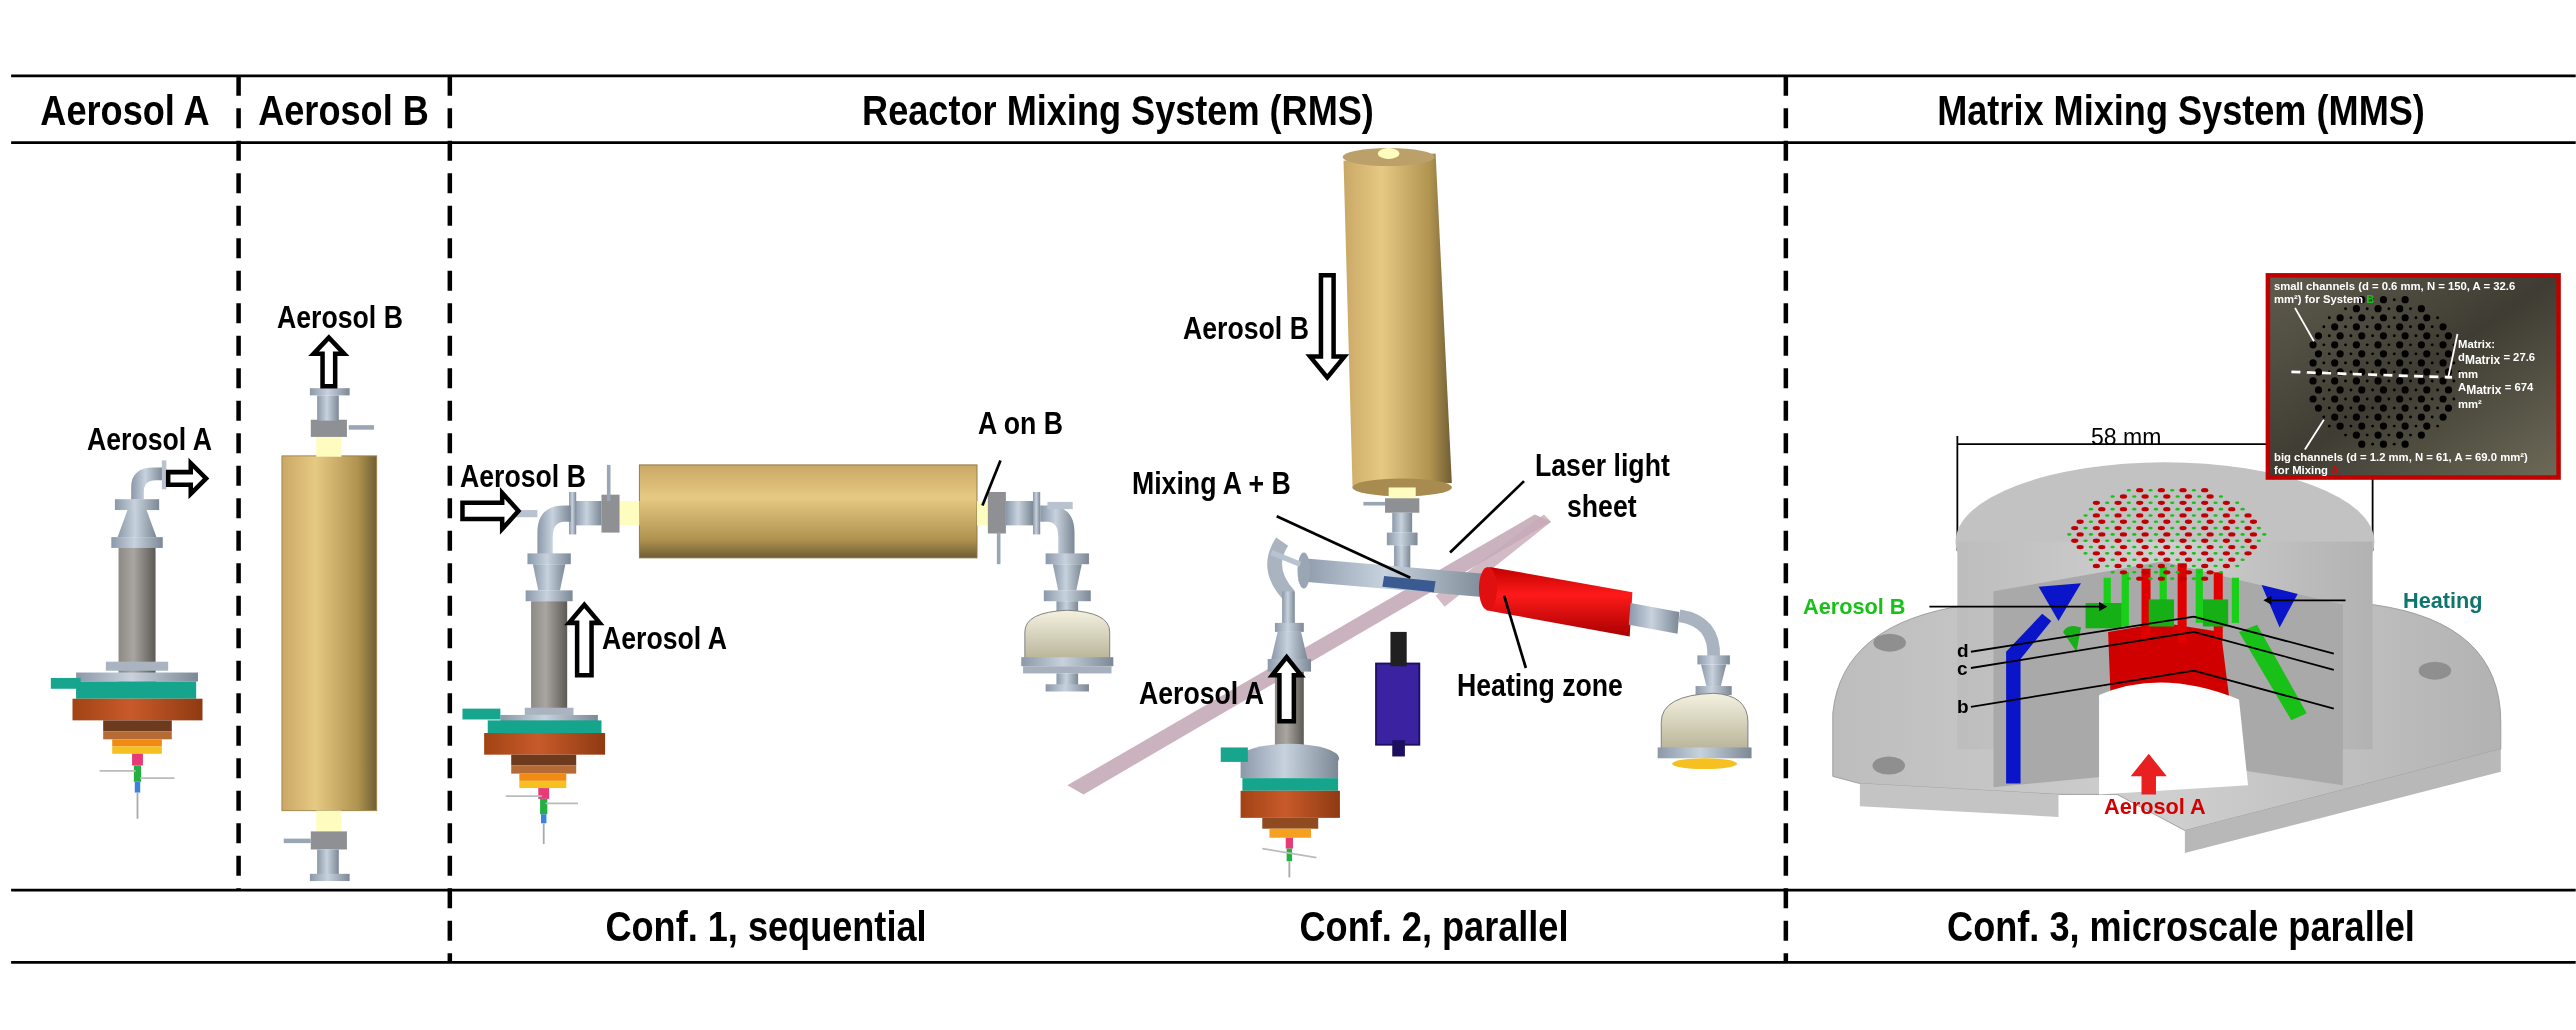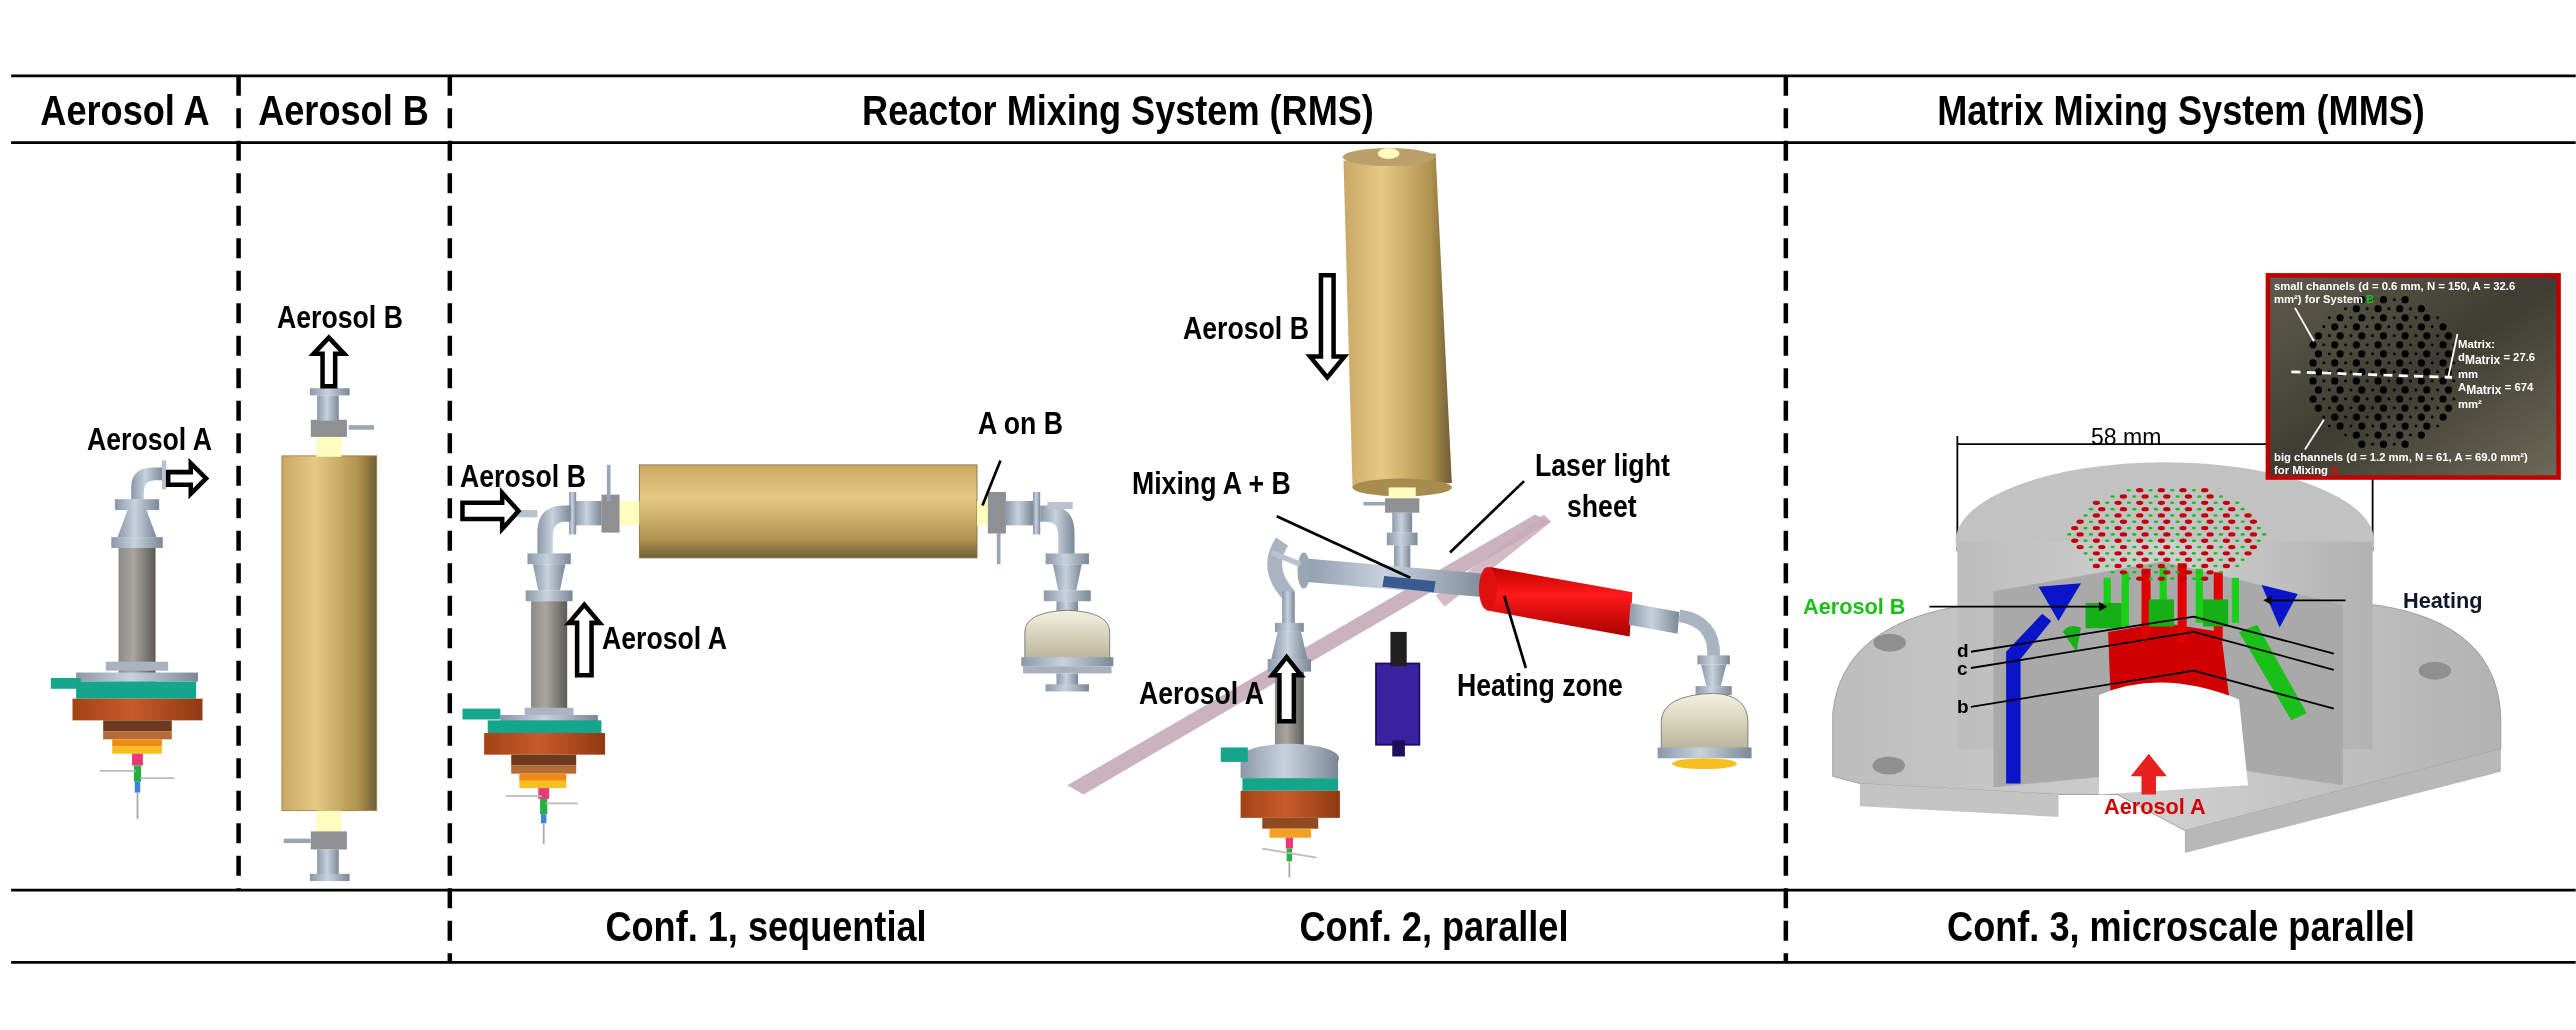--- a/index.html
+++ b/index.html
@@ -731,21 +731,21 @@
 <div class="lbl ann" style="left:1183px;top:313px;">Aerosol B</div>
 <div class="lbl ann" style="left:1132px;top:468px;">Mixing A + B</div>
 <div class="lbl ann" style="left:1535px;top:450px;">Laser light</div>
 <div class="lbl ann" style="left:1567px;top:491px;">sheet</div>
 <div class="lbl ann" style="left:1139px;top:678px;">Aerosol A</div>
 <div class="lbl ann" style="left:1457px;top:670px;">Heating zone</div>
 
 
 <div class="lbl" style="left:2091px;top:426px;font-weight:normal;font-size:23px;">58 mm</div>
 <div class="lbl mms-ann" style="left:1803px;top:596px;color:#18c018;">Aerosol B</div>
-<div class="lbl mms-ann" style="left:2403px;top:590px;color:#0f172a;">Heating</div>
+<div class="lbl mms-ann" style="left:2403px;top:590px;color:#0f766e;">Heating</div>
 <div class="lbl mms-ann" style="left:2104px;top:796px;color:#d40000;">Aerosol A</div>
 <div class="lbl mms-ann" style="left:1957px;top:641px;font-size:19px;">d</div>
 <div class="lbl mms-ann" style="left:1957px;top:659px;font-size:19px;">c</div>
 <div class="lbl mms-ann" style="left:1957px;top:697px;font-size:19px;">b</div>
 
 
 <div class="ins" style="left:2274px;top:280px;">
   <div>small channels (d = 0.6 mm, N = 150, A = 32.6</div>
   <div><span>mm²) for System </span><span style="color:#18c018">B</span></div>
 </div>

